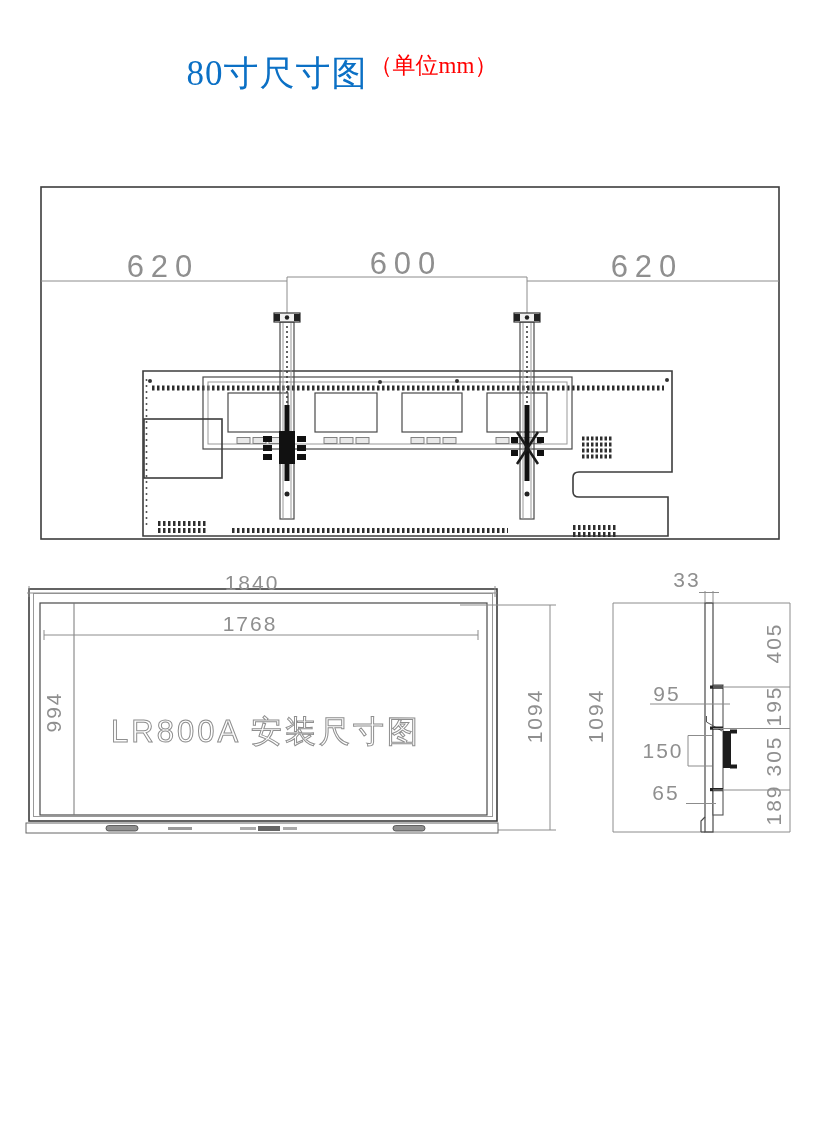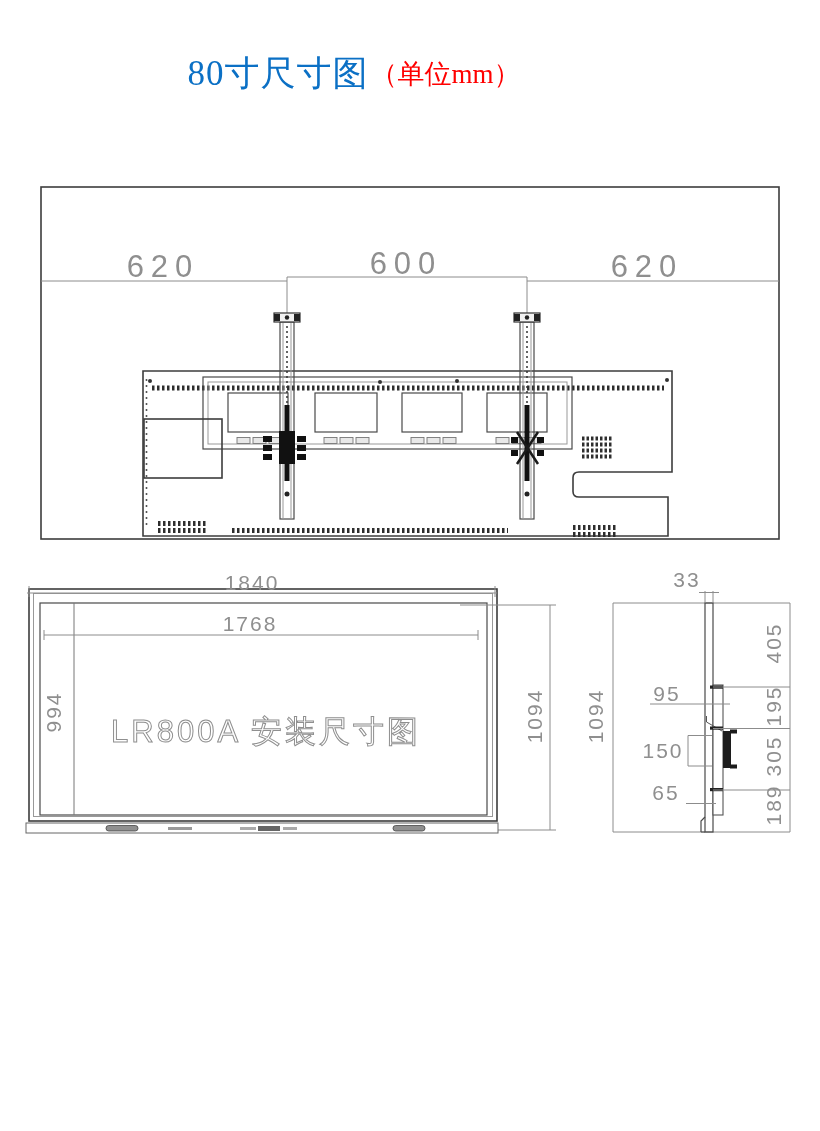--- a/index.html
+++ b/index.html
@@ -1,22 +1,22 @@
 <!DOCTYPE html>
 <html style="--title_blue: #0b70c5; --unit_red: #ff0000; --line_dark: #3d3d3d; --dim_line: #8c8c8c; --dim_text: #8f8f8f;"><head>
 <meta charset="utf-8">
 <style>
   html,body{margin:0;padding:0;background:#fff;}
   .page{position:relative;width:820px;height:1131px;background:#fff;overflow:hidden;
         font-family:"Liberation Sans",sans-serif;}
   .title-row{position:absolute;top:50px;left:0;width:684px;display:flex;
-             justify-content:center;align-items:center;gap:2px;margin-left:12px;}
+             justify-content:center;align-items:flex-start;gap:2px;}
   .title-main{font-family:"Liberation Serif",serif;font-size:35px;
               color:var(--title_blue,#0b70c5);letter-spacing:1px;}
-  .title-unit{font-family:"Liberation Serif",serif;font-size:27px;
+  .title-unit{font-family:"Liberation Serif",serif;font-size:23px;
               color:var(--unit_red,#ff0000);}
   svg{position:absolute;left:0;top:0;}
   .ln2{stroke:var(--line_dark,#3d3d3d);stroke-width:1.6;fill:none;}
   .ln1{stroke:#4a4a4a;stroke-width:1.2;fill:none;}
   .lnlight{stroke:#999;stroke-width:1;fill:none;}
   .dim{stroke:var(--dim_line,#8c8c8c);stroke-width:1;fill:none;}
   .dimtxt{fill:var(--dim_text,#8f8f8f);font-family:"Liberation Sans",sans-serif;
           font-size:21px;letter-spacing:2px;text-anchor:middle;}
   .dimtxt.big{font-size:31px;letter-spacing:7px;}
   .model{fill:none;stroke:#8f8f8f;stroke-width:1;font-size:31px;letter-spacing:3px;

